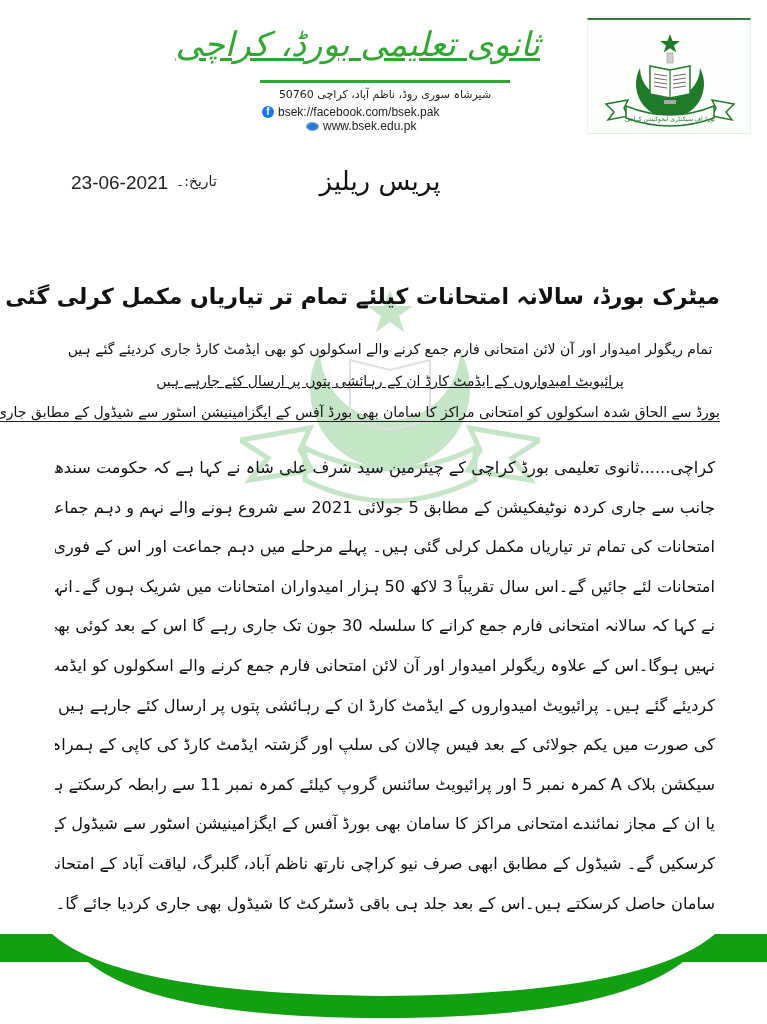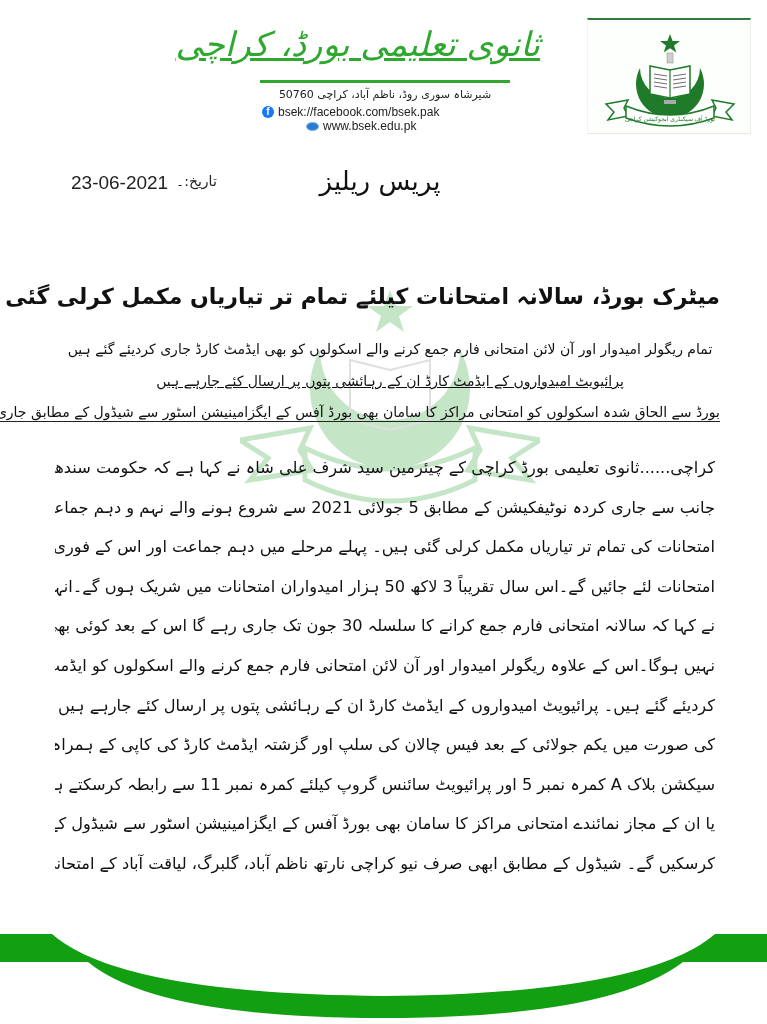--- a/index.html
+++ b/index.html
@@ -145,17 +145,18 @@
   <span class="line">جانب سے جاری کردہ نوٹیفکیشن کے مطابق 5 جولائی 2021 سے شروع ہونے والے نہم و دہم جماعت کے سالانہ</span>
   <span class="line">امتحانات کی تمام تر تیاریاں مکمل کرلی گئی ہیں۔ پہلے مرحلے میں دہم جماعت اور اس کے فوری بعد نہم جماعت کے</span>
   <span class="line">امتحانات لئے جائیں گے۔اس سال تقریباً 3 لاکھ 50 ہزار امیدواران امتحانات میں شریک ہوں گے۔انہوں</span>
   <span class="line">نے کہا کہ سالانہ امتحانی فارم جمع کرانے کا سلسلہ 30 جون تک جاری رہے گا اس کے بعد کوئی بھی فارم قابل قبول</span>
   <span class="line">نہیں ہوگا۔اس کے علاوہ ریگولر امیدوار اور آن لائن امتحانی فارم جمع کرنے والے اسکولوں کو ایڈمٹ کارڈ بھی جاری</span>
   <span class="line">کردیئے گئے ہیں۔ پرائیویٹ امیدواروں کے ایڈمٹ کارڈ ان کے رہائشی پتوں پر ارسال کئے جارہے ہیں نہ ملنے</span>
   <span class="line">کی صورت میں یکم جولائی کے بعد فیس چالان کی سلپ اور گزشتہ ایڈمٹ کارڈ کی کاپی کے ہمراہ بورڈ آفس کے متعلقہ</span>
   <span class="line">سیکشن بلاک A کمرہ نمبر 5 اور پرائیویٹ سائنس گروپ کیلئے کمرہ نمبر 11 سے رابطہ کرسکتے ہیں۔اسکول سربراہان</span>
   <span class="line">یا ان کے مجاز نمائندے امتحانی مراکز کا سامان بھی بورڈ آفس کے ایگزامینیشن اسٹور سے شیڈول کے مطابق حاصل</span>
   <span class="line">کرسکیں گے۔ شیڈول کے مطابق ابھی صرف نیو کراچی نارتھ ناظم آباد، گلبرگ، لیاقت آباد کے امتحانی مراکز</span>
+  <span class="line last">سامان حاصل کرسکتے ہیں۔اس کے بعد جلد ہی باقی ڈسٹرکٹ کا شیڈول بھی جاری کردیا جائے گا۔</span>
 </div>
 
 <svg class="footer-swoosh" width="767" height="90" viewBox="0 0 767 90">
   <path d="M0,0 L52,0 Q120,60 383,62 Q646,60 715,0 L767,0 L767,28 L683,28 Q610,84 383,84 Q156,84 88,28 L0,28 Z" fill="#12a012"></path>
 </svg>
 
 </body></html>

